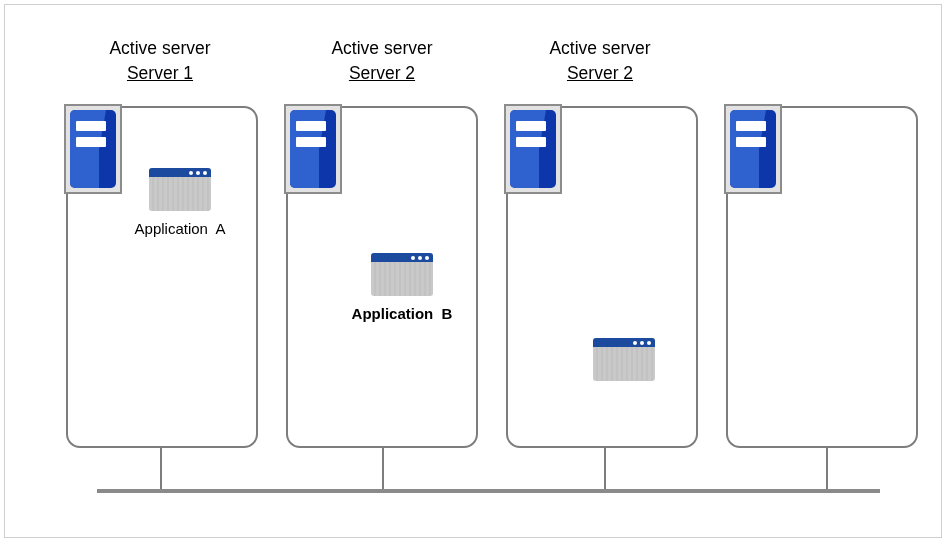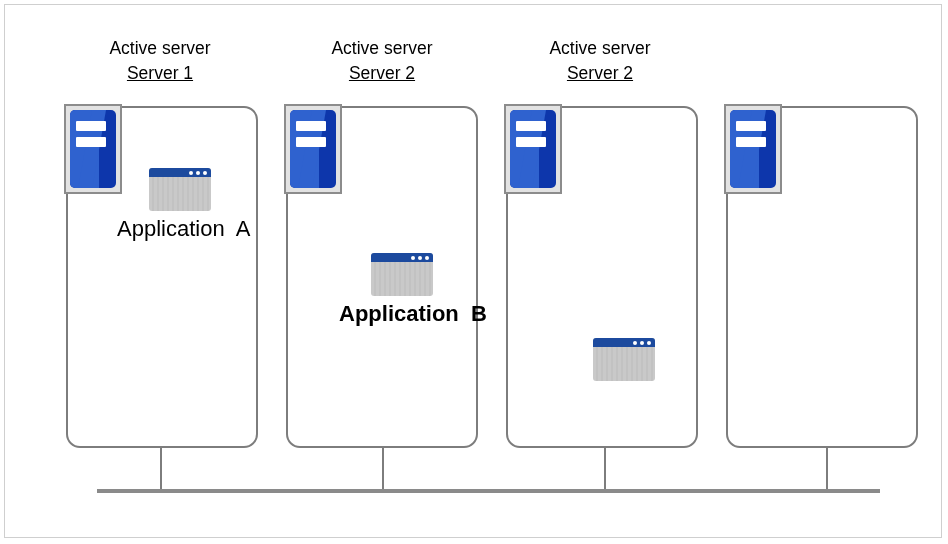--- a/index.html
+++ b/index.html
@@ -130,21 +130,21 @@
   }
   .app-icon .dot {
     width: 4px;
     height: 4px;
     border-radius: 50%;
     background: #ffffff;
   }
   .app-label {
     margin-top: 7px;
     text-align: center;
-    font-size: 22px;
+    font-size: 15px;
     color: #000000;
     white-space: pre;
     line-height: 21px;
   }
 
   
   .connector {
     position: absolute;
     width: 2px;
     background: #7d7d7d;

